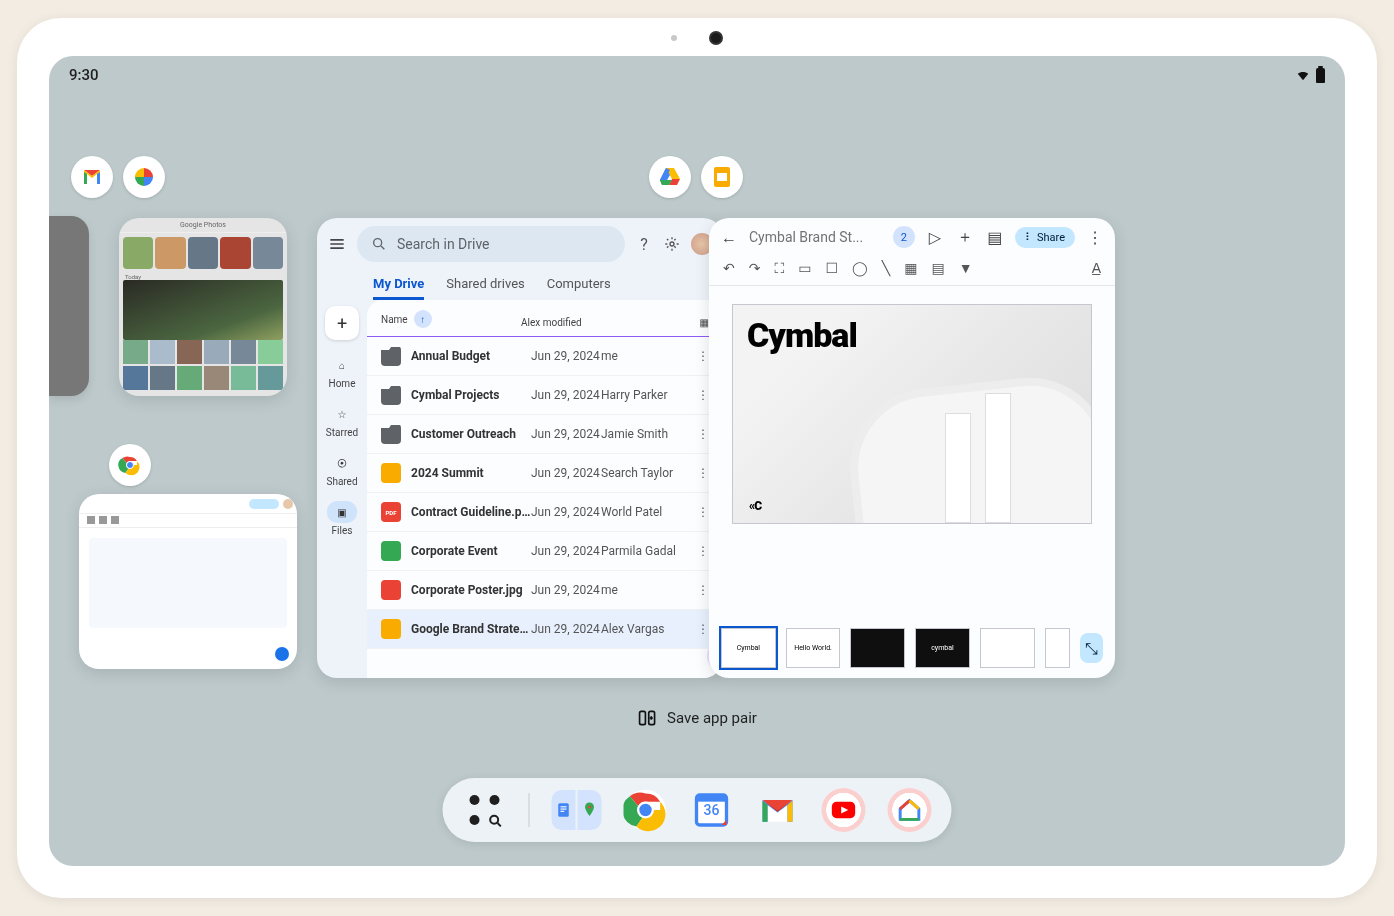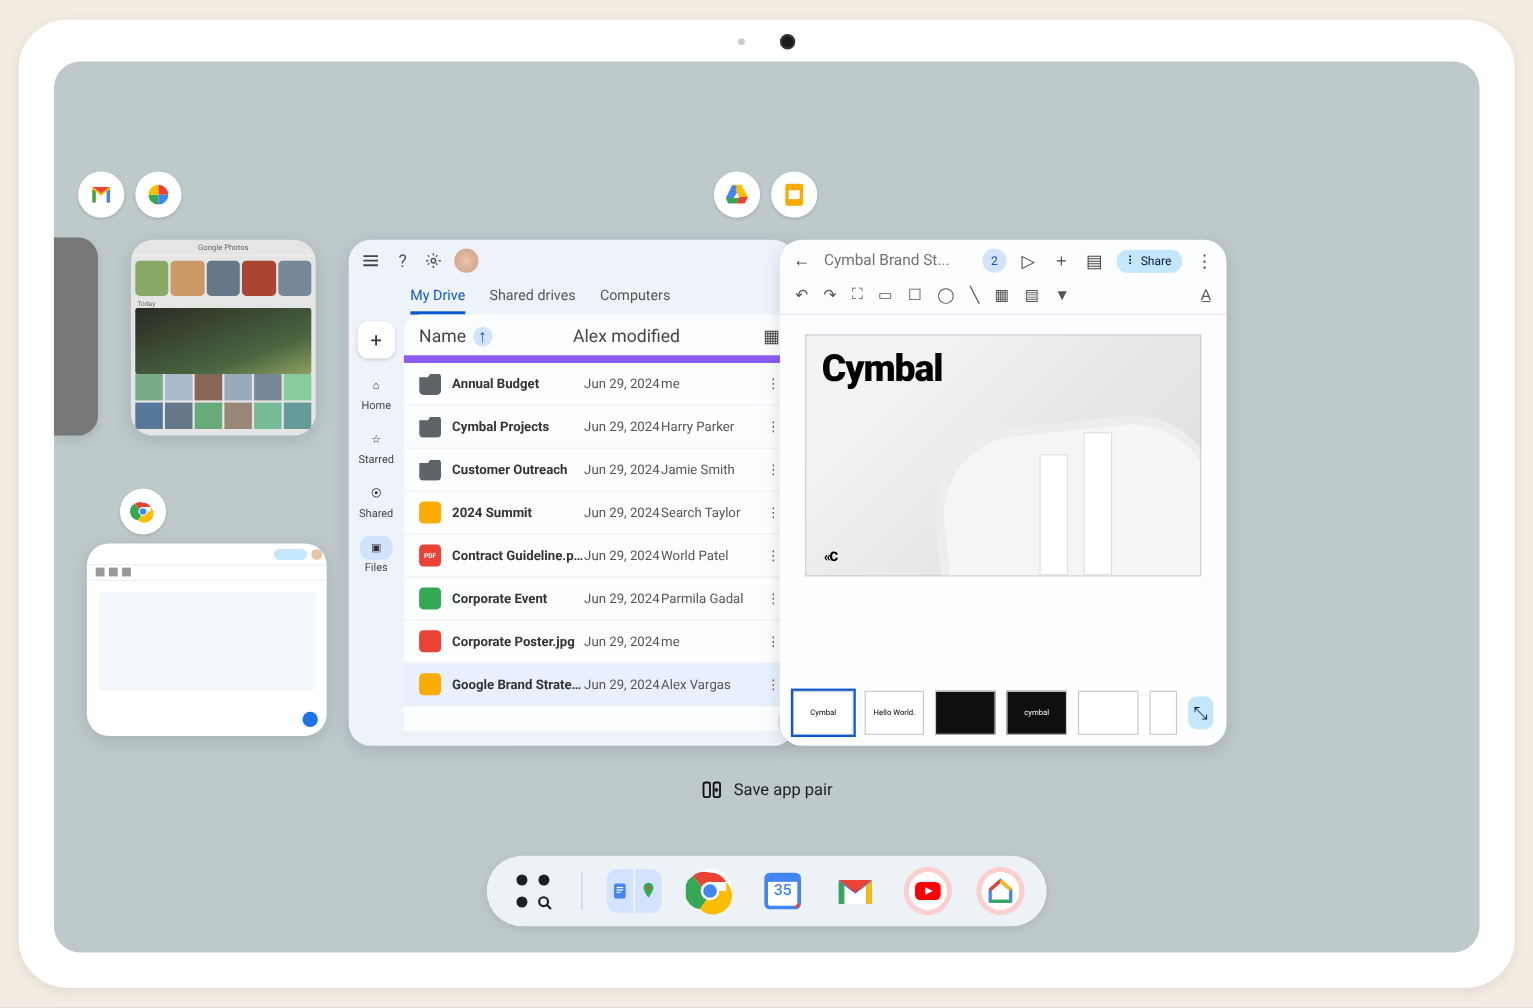--- a/index.html
+++ b/index.html
@@ -47,29 +47,29 @@
   
   .drive-card { left:268px; top:162px; width:406px; height:460px; background:#eef3fa;}
   .drive-search-row { display:flex; align-items:center; padding:8px 10px; gap:10px;}
   .menu-icon { width:20px; height:20px; color:#333;}
   .search-pill { flex:1; background:#dde7f2; border-radius:22px; height:36px; display:flex; align-items:center; gap:10px; padding:0 14px; color:#5f6368; font-size:14px;}
   .hdr-icons { display:flex; gap:10px; align-items:center;}
   .hdr-icons .ic { width:18px; height:18px; border-radius:50%; display:flex; align-items:center; justify-content:center; color:#555;}
   .avatar { width:22px;height:22px;border-radius:50%; background: radial-gradient(circle,#e8c7a8,#c98);}
   .tabs { display:flex; gap:22px; padding:0 16px 0 56px; font-size:13px; color:#555;}
   .tab { padding:6px 0; }
-  .tab.active { color:#0b57d0; border-bottom:3px solid #0b57d0; font-weight:400;}
+  .tab.active { color:#0b57d0; border-bottom:3px solid #0b57d0; font-weight:700;}
   .drive-main { display:flex; height: calc(100% - 82px);}
   .rail { width:50px; display:flex; flex-direction:column; align-items:center; gap:14px; padding-top:6px; font-size:10px; color:#444;}
   .rail .new-btn { width:34px; height:34px; border-radius:10px; background:#fff; box-shadow:0 1px 3px rgba(0,0,0,.15); display:flex; align-items:center; justify-content:center; font-size:18px; color:#333;}
   .rail .r-item { display:flex; flex-direction:column; align-items:center; gap:2px; }
   .rail .r-item.active .r-ic { background:#cfe3fb; }
   .rail .r-ic { width:30px; height:22px; border-radius:10px; display:flex; align-items:center; justify-content:center; color:#333;}
   .file-list { flex:1; background:#fbfdff; border-radius:16px 0 0 0; overflow:auto;}
-  .list-hdr { display:flex; padding:10px 14px 8px; align-items:flex-start; font-size:16px; color:#444; border-bottom:7px solid #8b5cf6;}
+  .list-hdr { display:flex; padding:10px 14px 8px; align-items:flex-end; font-size:10px; color:#444; border-bottom:1px solid #8b5cf6;}
   .col-name { flex:0 0 140px; display:flex; align-items:center; gap:6px;}
   .sort-chip { background:#d3e3fd; border-radius:50%; width:18px; height:18px; display:flex; align-items:center; justify-content:center; color:#0b57d0;}
   .col-date { flex:1; }
   .grid-toggle { color:#444; }
   .file-row { display:flex; align-items:center; padding:9px 14px; font-size:12px; color:#333; border-bottom:1px solid #eef1f5;}
   .file-row.selected { background:#e8f0fe;}
   .f-ic { width:20px; height:20px; border-radius:4px; margin-right:10px; display:flex; align-items:center; justify-content:center; font-size:10px;}
   .f-folder { background:#5f6368; clip-path: polygon(0% 20%, 40% 20%, 50% 5%, 100% 5%, 100% 100%, 0% 100%);}
   .f-slides { background:#f9ab00;}
   .f-pdf { background:#ea4335; color:#fff; font-size:6px; font-weight:bold;}
@@ -137,20 +137,29 @@
 </head>
 <body>
 
 <div class="tablet">
   <div class="camera">
     <div class="dot-light"></div>
     <div class="dot-dark"></div>
   </div>
   <div class="screen">
 
+    <div class="status-bar">
+      <span>9:30</span>
+      <div class="status-icons">
+        <svg class="wifi-icon" width="18" height="14" viewBox="0 0 24 24">
+            <path fill="#111" d="M12 21l9-11c-5-4-13-4-18 0l9 11z"></path>
+          </svg>
+        <div class="batt-icon"></div>
+      </div>
+    </div>
 
     <div class="bubble" style="left:22px; top:100px;">
       <svg viewBox="0 0 24 24">
           <path fill="#EA4335" d="M12 11L4 5h16z"></path>
           <path fill="#FBBC04" d="M4 5v14h3V9l5 4 5-4v10h3V5l-8 6z"></path>
           <path fill="#34A853" d="M4 19h3V9l-3-2z"></path>
           <path fill="#4285F4" d="M20 19h-3V9l3-2z"></path>
           <path fill="#C5221F" d="M12 11L4 5l8 6 8-6z"></path>
         </svg>
     </div>
@@ -232,20 +241,27 @@
           <rect x="4" y="2" width="16" height="20" rx="2" fill="#f9ab00"></rect>
           <rect x="7" y="8" width="10" height="8" fill="#fff"></rect>
         </svg>
     </div>
 
     <div class="card drive-card">
       <div class="drive-search-row">
         <svg class="menu-icon" viewBox="0 0 24 24">
             <path stroke="#444" stroke-width="2" d="M4 7h16M4 12h16M4 17h16"></path>
           </svg>
+        <div class="search-pill">
+          <svg width="16" height="16" viewBox="0 0 24 24">
+              <circle cx="10" cy="10" r="6" fill="none" stroke="#5f6368" stroke-width="2"></circle>
+              <path stroke="#5f6368" stroke-width="2" d="M15 15l5 5"></path>
+            </svg>
+          <span>Search in Drive</span>
+        </div>
         <div class="hdr-icons">
           <div class="ic">?</div>
           <div class="ic">
             <svg width="16" height="16" viewBox="0 0 24 24">
                 <circle cx="12" cy="12" r="3" fill="none" stroke="#555" stroke-width="2"></circle>
                 <path fill="none" stroke="#555" stroke-width="2" d="M12 2v3m0 14v3m10-10h-3M5 12H2m15.5-7.5l-2 2m-9 9l-2 2m13 0l-2-2m-9-9l-2-2"></path>
               </svg>
           </div>
           <div class="avatar"></div>
         </div>
@@ -441,21 +457,21 @@
             <circle cx="24" cy="24" r="8" fill="#4285f4"></circle>
             <circle cx="24" cy="24" r="8" fill="none" stroke="#fff" stroke-width="2.5"></circle>
           </svg>
       </div>
       <div class="d-item" style="position:relative">
         <svg width="40" height="40" viewBox="0 0 48 48">
             <rect x="6" y="6" width="36" height="36" rx="4" fill="#fff" stroke="#4285f4" stroke-width="4"></rect>
             <rect x="6" y="6" width="36" height="8" fill="#4285f4"></rect>
             <path fill="#ea4335" d="M36 42l6-6v6z"></path>
           </svg>
-        <span style="position:absolute;font-size:14px;font-weight:500;color:#4285f4">35</span>
+        <span style="position:absolute;font-size:14px;font-weight:500;color:#4285f4">36</span>
       </div>
       <div class="d-item">
         <svg width="40" height="40" viewBox="0 0 48 48">
             <path fill="#fff" d="M6 12h36v26H6z"></path>
             <path fill="#ea4335" d="M24 26L6 12h36z"></path>
             <path fill="#4285f4" d="M42 12v26h-6V18l-12 9-12-9v20H6V12l18 14z"></path>
             <path fill="#34a853" d="M6 38h6V18L6 13z"></path>
             <path fill="#fbbc04" d="M42 38h-6V18l6-5z"></path>
             <path fill="#c5221f" d="M6 12l18 14 18-14-18 13z"></path>
           </svg>

